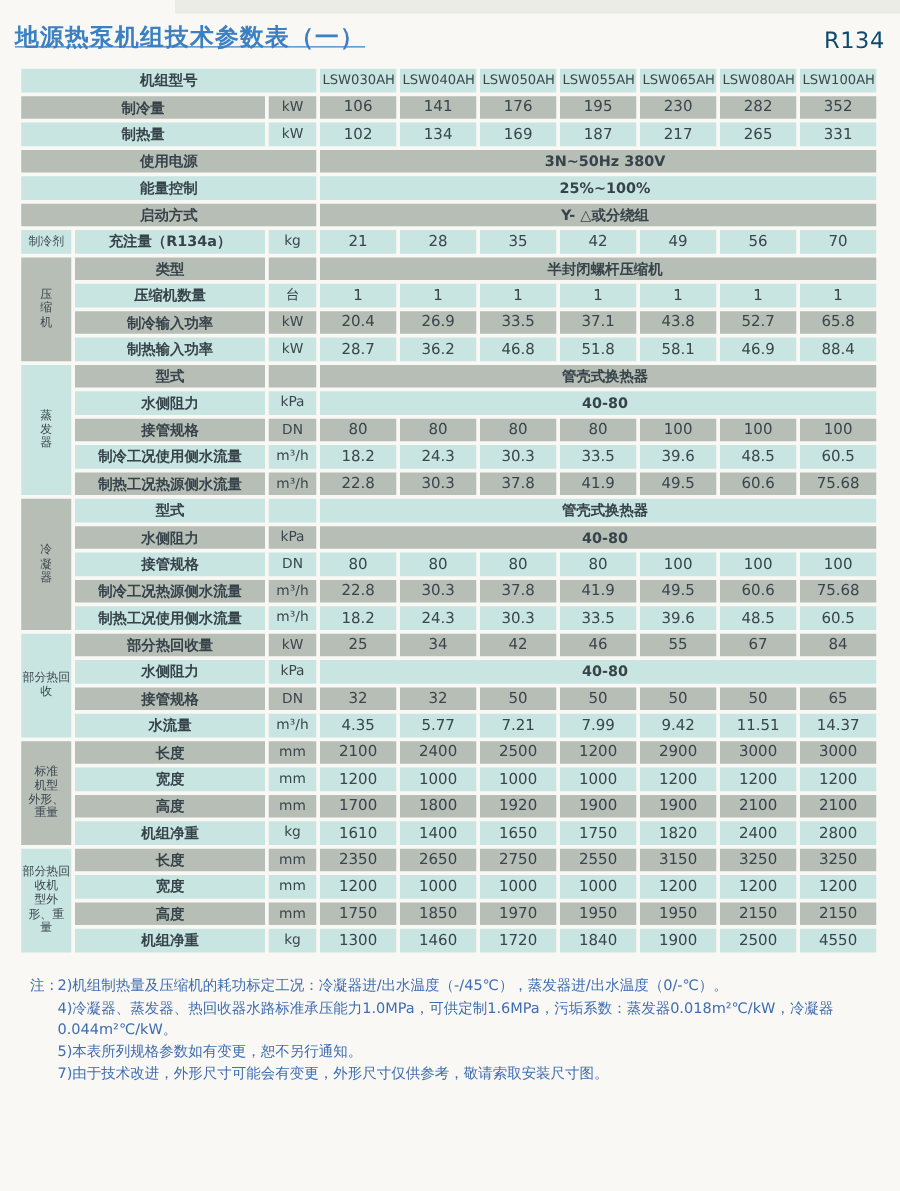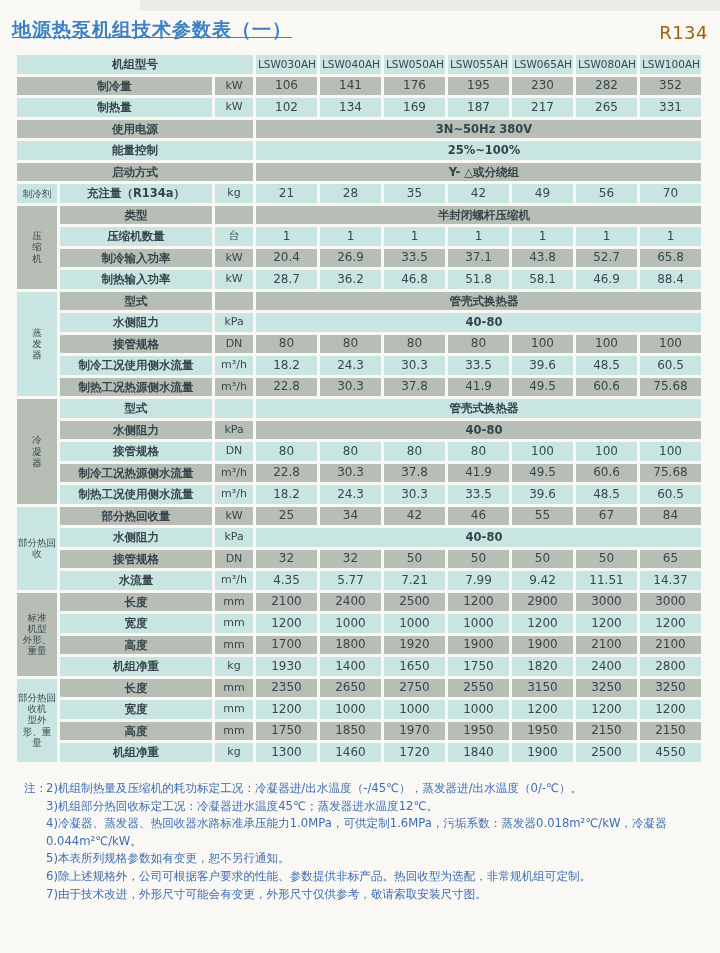--- a/index.html
+++ b/index.html
@@ -16,21 +16,21 @@
   }
   .page-header{position:absolute;left:0;top:0;width:720px;height:50px;}
   .page-title{
     position:absolute;left:12px;top:17px;margin:0;
     font-size:19px;font-weight:bold;letter-spacing:1px;
     color:#3b80c2;
     text-decoration:underline;
   }
   .badge{
     position:absolute;right:12px;top:22px;
-    font-size:18px;color:#a16207;letter-spacing:.5px;
+    font-size:18px;color:#0c4a6e;letter-spacing:.5px;
   }
   table.spec{
     position:absolute;left:14px;top:52px;
     width:690px;table-layout:fixed;
     border-collapse:separate;border-spacing:3px;
   }
   table.spec td{
     height:18.5px;padding:0 1px;text-align:center;vertical-align:middle;
     font-size:12px;color:#39464e;overflow:hidden;line-height:1.05;
   }
@@ -338,21 +338,21 @@
         <td class="k-value">1800</td>
         <td class="k-value">1920</td>
         <td class="k-value">1900</td>
         <td class="k-value">1900</td>
         <td class="k-value">2100</td>
         <td class="k-value">2100</td>
       </tr>
       <tr class="cyan">
         <td class="k-label">机组净重</td>
         <td class="k-unit">kg</td>
-        <td class="k-value">1930</td>
+        <td class="k-value">1610</td>
         <td class="k-value">1400</td>
         <td class="k-value">1650</td>
         <td class="k-value">1750</td>
         <td class="k-value">1820</td>
         <td class="k-value">2400</td>
         <td class="k-value">2800</td>
       </tr>
       <tr class="gray">
         <td rowspan="4" class="k-group s-cyan">部分热回
 收机
@@ -402,19 +402,17 @@
         <td class="k-value">2500</td>
         <td class="k-value">4550</td>
       </tr>
     </tbody>
 </table>
 
 <div class="notes">
   <span class="prefix">注：</span>
   <div id="notes-list">
       <div class="note-item">2)机组制热量及压缩机的耗功标定工况：冷凝器进/出水温度（-/45℃），蒸发器进/出水温度（0/-℃）。</div>
-      <div class="note-item">3)机组部分热回收标定工况：冷凝器进水温度45℃；蒸发器进水温度12℃。</div>
       <div class="note-item">4)冷凝器、蒸发器、热回收器水路标准承压能力1.0MPa，可供定制1.6MPa，污垢系数：蒸发器0.018m²℃/kW，冷凝器0.044m²℃/kW。</div>
       <div class="note-item">5)本表所列规格参数如有变更，恕不另行通知。</div>
-      <div class="note-item">6)除上述规格外，公司可根据客户要求的性能、参数提供非标产品。热回收型为选配，非常规机组可定制。</div>
       <div class="note-item">7)由于技术改进，外形尺寸可能会有变更，外形尺寸仅供参考，敬请索取安装尺寸图。</div>
     </div>
 </div>
 
 </body></html>

